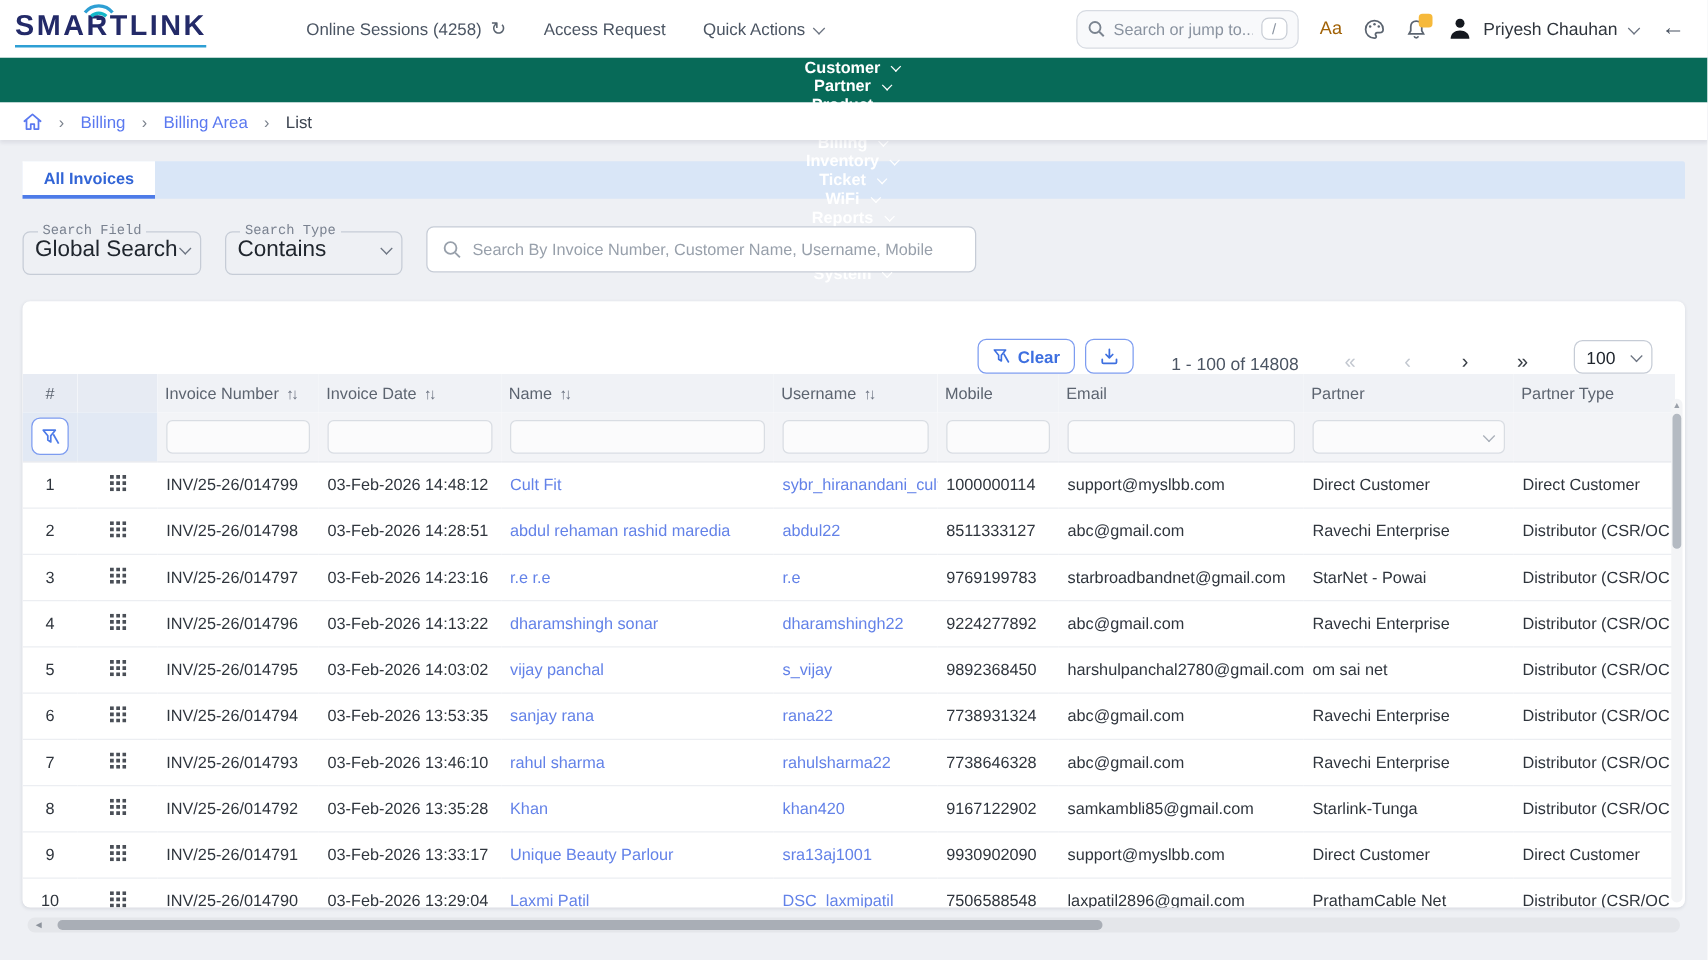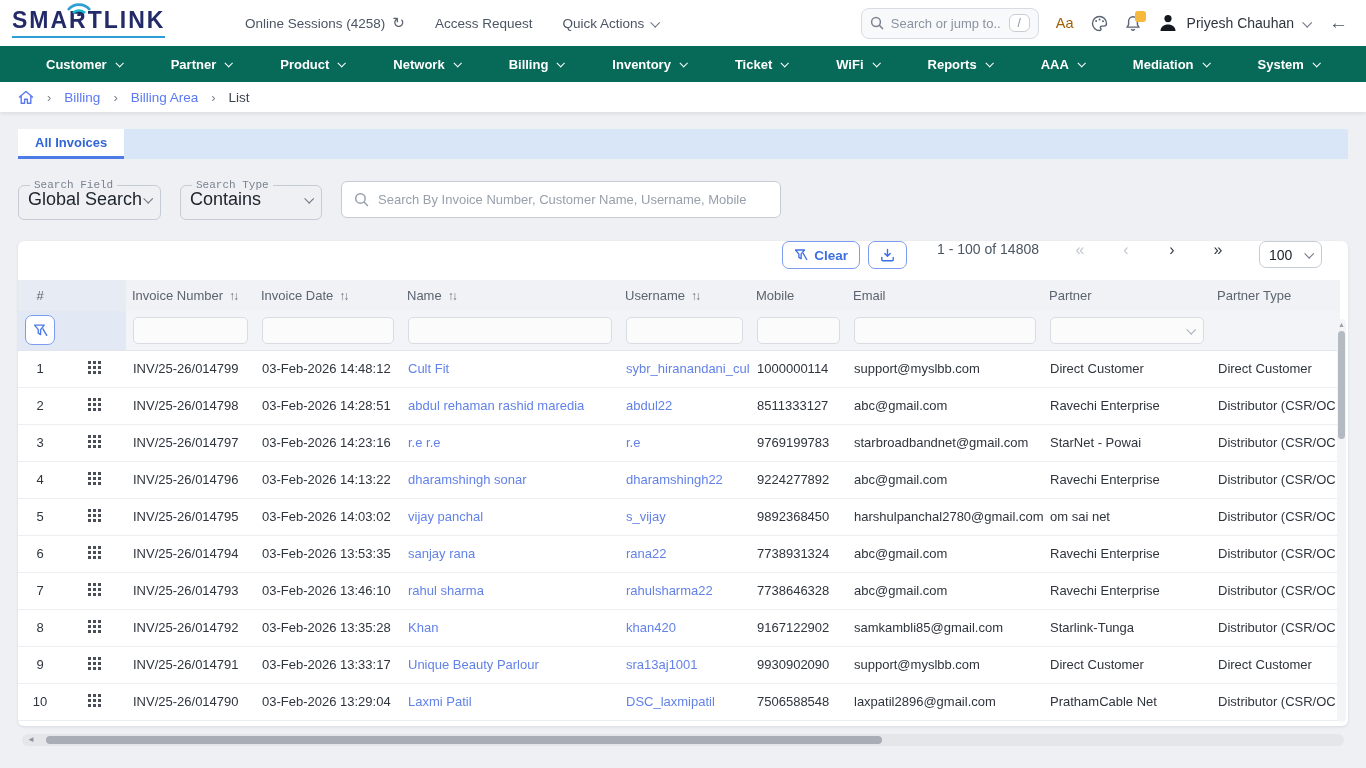--- a/index.html
+++ b/index.html
@@ -20,21 +20,21 @@
   .kbd { border:1px solid #c9ced6; background:#fff; border-radius:6px; padding:1px 8px; font-size:12px; color:#8a93a0; }
   .icon-btn { color:#a16207; font-size:14.5px; cursor:pointer; display:flex; align-items:center; }
   .bell-wrap { position:relative; cursor:pointer; }
   .bell-badge { position:absolute; top:-4px; right:-5px; width:11px; height:11px; background:#f6b93b; border-radius:3px; }
   .user { display:flex; align-items:center; gap:9px; cursor:pointer; }
   .user-name { font-size:14px; color:#2f353d; }
   .chev { width:7px; height:7px; border-right:1.6px solid #6b7380; border-bottom:1.6px solid #6b7380; transform:rotate(45deg) translateY(-1px); display:inline-block; }
   .back-arrow { font-size:19px; color:#4b5563; cursor:pointer; margin-left:2px; }
 
   
-  .navbar { height:36px; background:#076a58; display:flex; align-items:center; padding-left:46px; gap:0; }
+  .navbar { height:36px; background:#076a58; display:flex; align-items:center; padding-left:46px; gap:0;flex-direction:column; }
   .nav-item { display:flex; align-items:center; gap:9px; color:#fff; font-size:13px; font-weight:700; padding:0 25px 0 0; margin-right:24px; cursor:pointer; white-space:nowrap; }
   .nav-item .chev { border-color:#fff; width:6px; height:6px; }
 
   
   .crumbbar { height:30px; background:#fff; box-shadow:0 2px 3px rgba(20,30,60,.08); display:flex; align-items:center; padding:0 18px; gap:13px; font-size:13.5px; position:relative; z-index:4; }
   .crumb-sep { color:#7b828d; font-size:13px; }
   .crumb-link { color:#5b79f0; cursor:pointer; }
   .crumb-current { color:#3c4450; }
 
   
@@ -47,21 +47,21 @@
   fieldset.mfield { border:1px solid #c6ccd6; border-radius:6px; height:41px; padding:0 9px 6px 9px; background:transparent; position:relative; cursor:pointer; }
   fieldset.mfield legend { font-size:11px; color:#7a8290; padding:0 4px; margin-left:2px;font-family:Liberation Mono, monospace; }
   .mfield-inner { display:flex; align-items:center; justify-content:space-between; margin-top:-2px; }
   .mfield-value { font-size:18px; color:#20262e; }
   .w1 { width:143px; } .w2 { width:142px; }
   .big-search { width:440px; height:37px; border:1px solid #c6ccd6; border-radius:6px; background:#fff; display:flex; align-items:center; gap:9px; padding:0 12px; cursor:text; }
   .big-search .ph { font-size:13px; color:#98a0ab; white-space:nowrap; }
 
   
   .card { margin-top:21px; background:#fff; border-radius:6px; box-shadow:0 1px 3px rgba(20,30,60,.10); position:relative; height:485px; overflow:hidden; }
-  .toolbar { height:39px; display:flex; align-items:flex-start; justify-content:flex-end; padding:0 26px 0 0; gap:8px; }
+  .toolbar { height:58px; display:flex; align-items:flex-end; justify-content:flex-end; padding:0 26px 0 0; gap:8px; }
   .btn-outline { display:flex; align-items:center; gap:6px; border:1px solid #7d9cf0; color:#3d6fe0; background:#fff; border-radius:7px; height:28px; padding:0 11px; font-size:13.5px; font-weight:700; cursor:pointer; }
   .range-text { font-size:14px; color:#4b5563; margin:0 14px 0 22px; white-space:nowrap; }
   .pg { width:38px; text-align:center; font-size:16px; cursor:pointer; user-select:none; }
   .pg.disabled { color:#c3c8d0; cursor:default; }
   .pg.enabled { color:#383e46; }
   .pagesize { width:63px; height:27px; border:1px solid #c6ccd6; border-radius:7px; display:flex; align-items:center; justify-content:space-between; padding:0 9px; font-size:14px; color:#20262e; margin-left:14px; cursor:pointer; }
 
   
   table { border-collapse:collapse; table-layout:fixed; width:1322px; }
   col.c-num{width:44px;} col.c-grid{width:64px;} col.c-inv{width:129px;} col.c-date{width:146px;}

